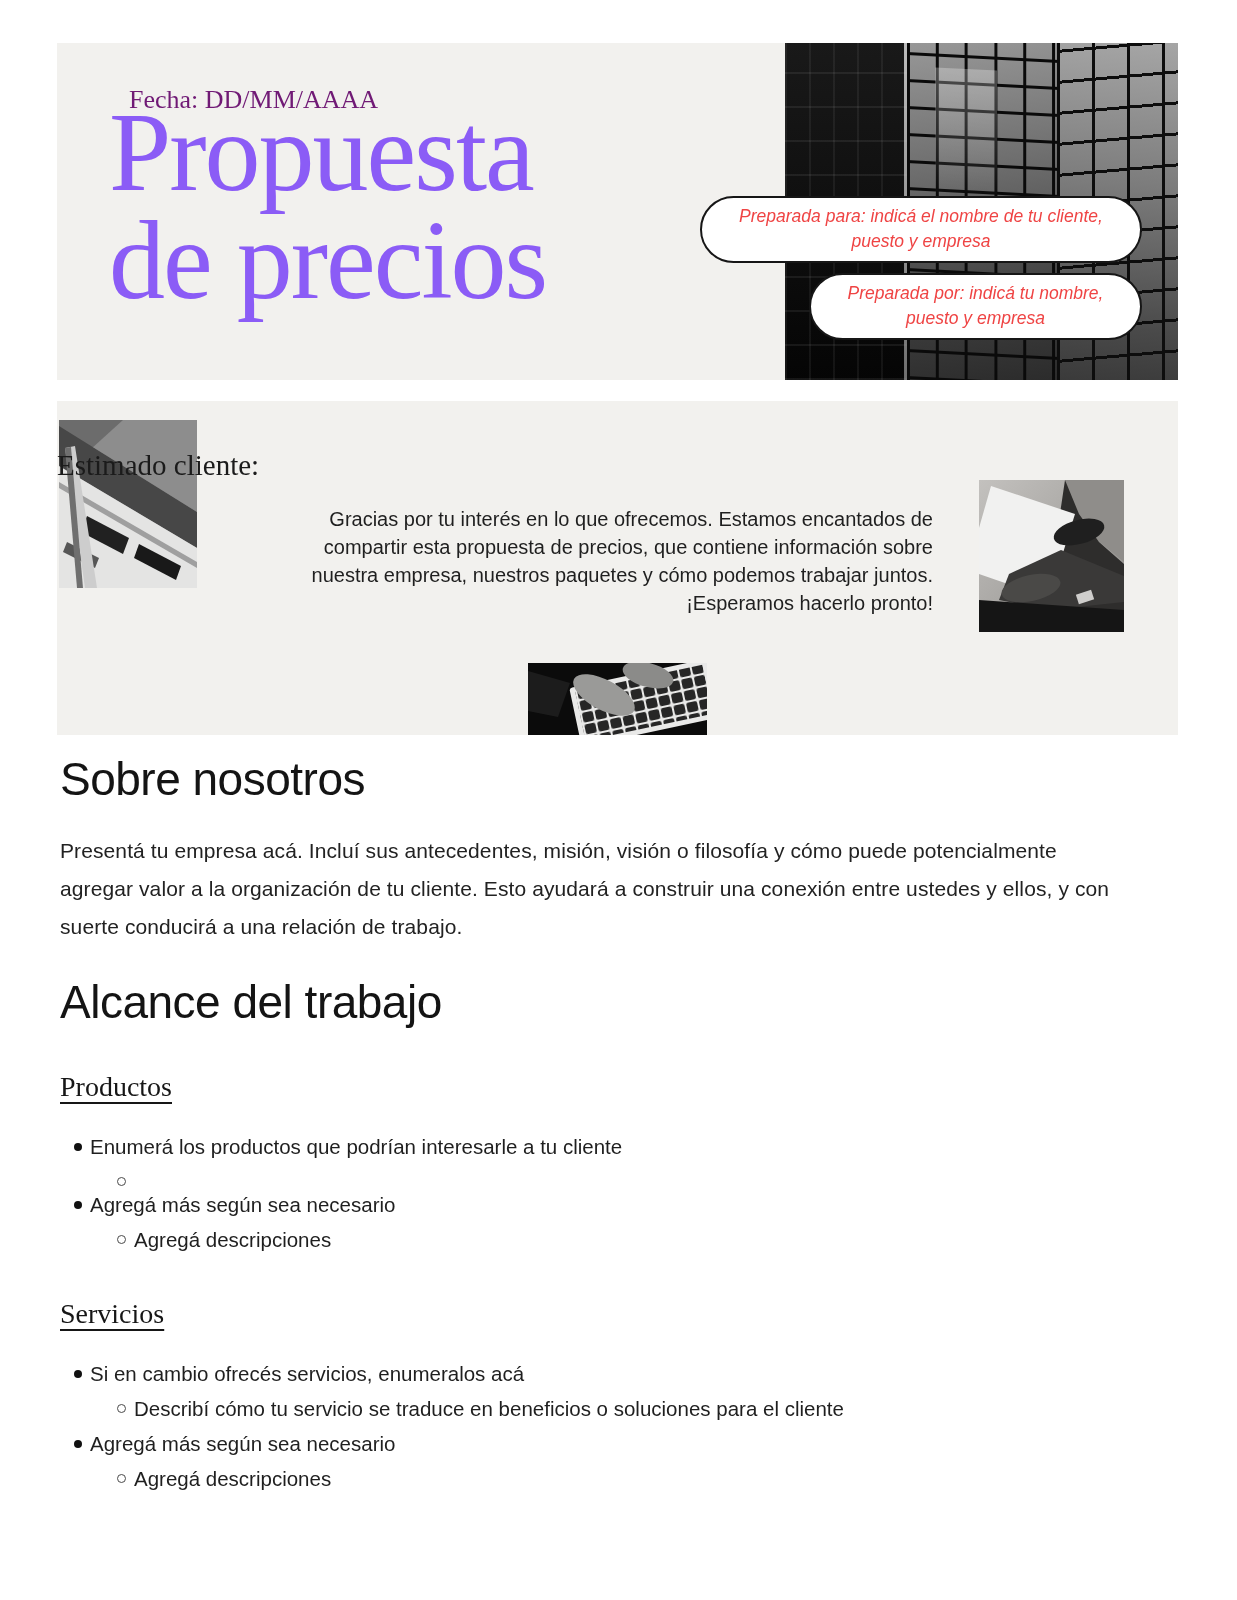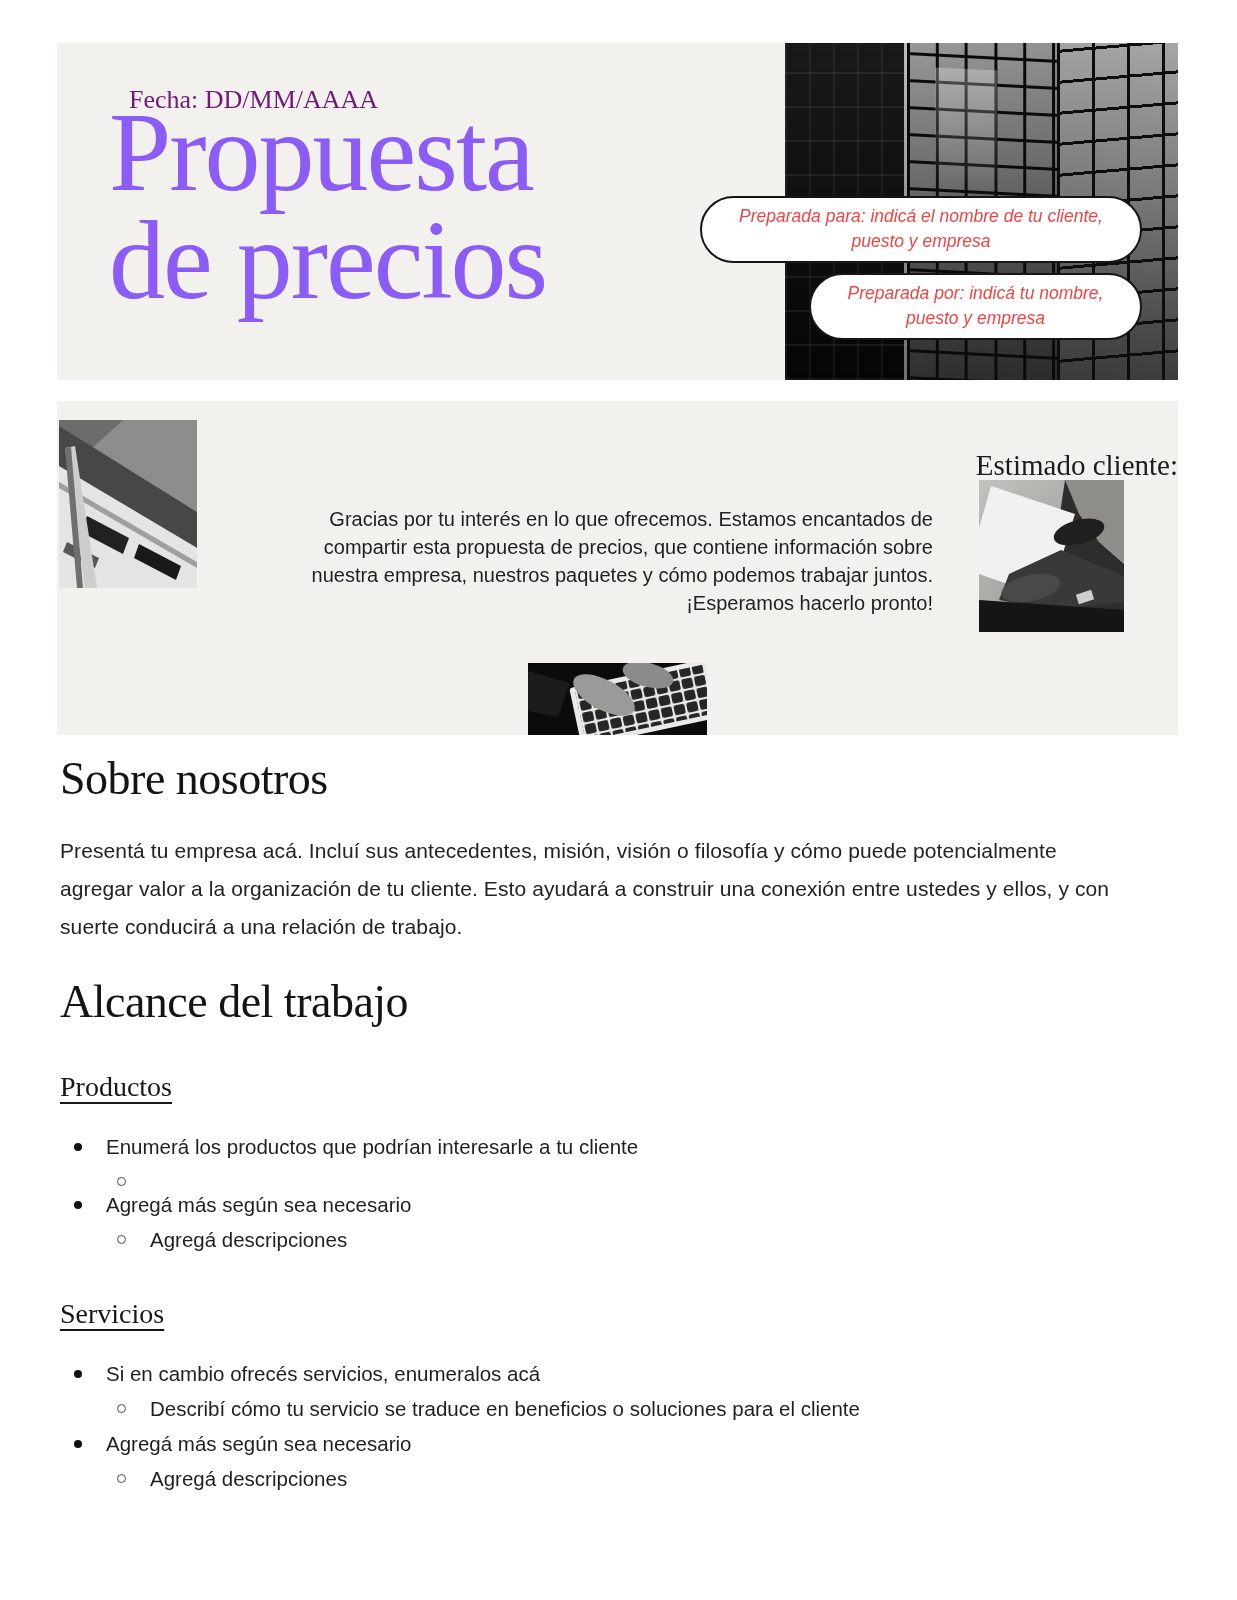--- a/index.html
+++ b/index.html
@@ -58,49 +58,49 @@
   }
   .pill-for{left:643px; top:153px; width:442px; min-height:58px;}
   .pill-by{left:752px; top:230px; width:333px; min-height:55px;}
   
   .intro{
     position:absolute; left:57px; top:401px; width:1121px; height:334px;
     background:#f2f1ee;
   }
   .intro-greeting{
     position:absolute; left:0; top:48px; width:100%; margin:0;
-    text-align:right; font-family:var(--serif); font-weight:400;
+    text-align:left; font-family:var(--serif); font-weight:400;
     font-size:29px; color:#1b1b1b;
   }
   .intro-body{
     position:absolute; left:246px; top:104px; width:630px; margin:0;
     text-align:right; font-size:20px; line-height:28px; color:#1f1f1f;
   }
   .ph{position:absolute; overflow:hidden;}
   .ph-left{left:2px; top:19px; width:138px; height:168px;}
   .ph-right{right:54px; top:79px; width:145px; height:152px;}
   .ph-bottom{left:471px; top:262px; width:179px; height:72px;}
   
   .content{position:absolute; left:60px; top:753px; width:1058px;}
   .h-lg{
-    margin:0; font-family:Liberation Serif, serif; font-weight:400;
+    margin:0; font-family:Liberation Sans, sans-serif; font-weight:400;
     font-size:46px; line-height:1.15; letter-spacing:-0.5px; color:#141414;
   }
   .h-lg.scope{margin-top:30px;}
   .body-p{
     margin:26px 0 0; font-size:21px; line-height:38px; letter-spacing:0.1px; color:#222222;
   }
   .h-sub{
     margin:42px 0 0; font-family:var(--serif); font-weight:400;
     font-size:28px; color:#161616;
     text-decoration:underline; text-underline-offset:6px; text-decoration-thickness:1.5px;
   }
   ul.blist{list-style:none; margin:28px 0 0; padding:0;}
   ul.blist li{
-    display:flex; align-items:flex-start; gap:24px;
+    display:flex; align-items:flex-start; gap:8px;
     padding-left:14px; margin-bottom:3px;
     font-size:20.5px; line-height:32px; color:#1f1f1f;
   }
   ul.blist li.sub{padding-left:57px;}
   .m1{flex:0 0 auto; width:8px; height:8px; border-radius:50%; background:#111; margin-top:12px;}
   .m2{flex:0 0 auto; width:9px; height:9px; border-radius:50%; border:1.5px solid #4a4a4a; margin-top:11px; box-sizing:border-box; background:transparent;}
 </style>
 </head>
 <body>
 

